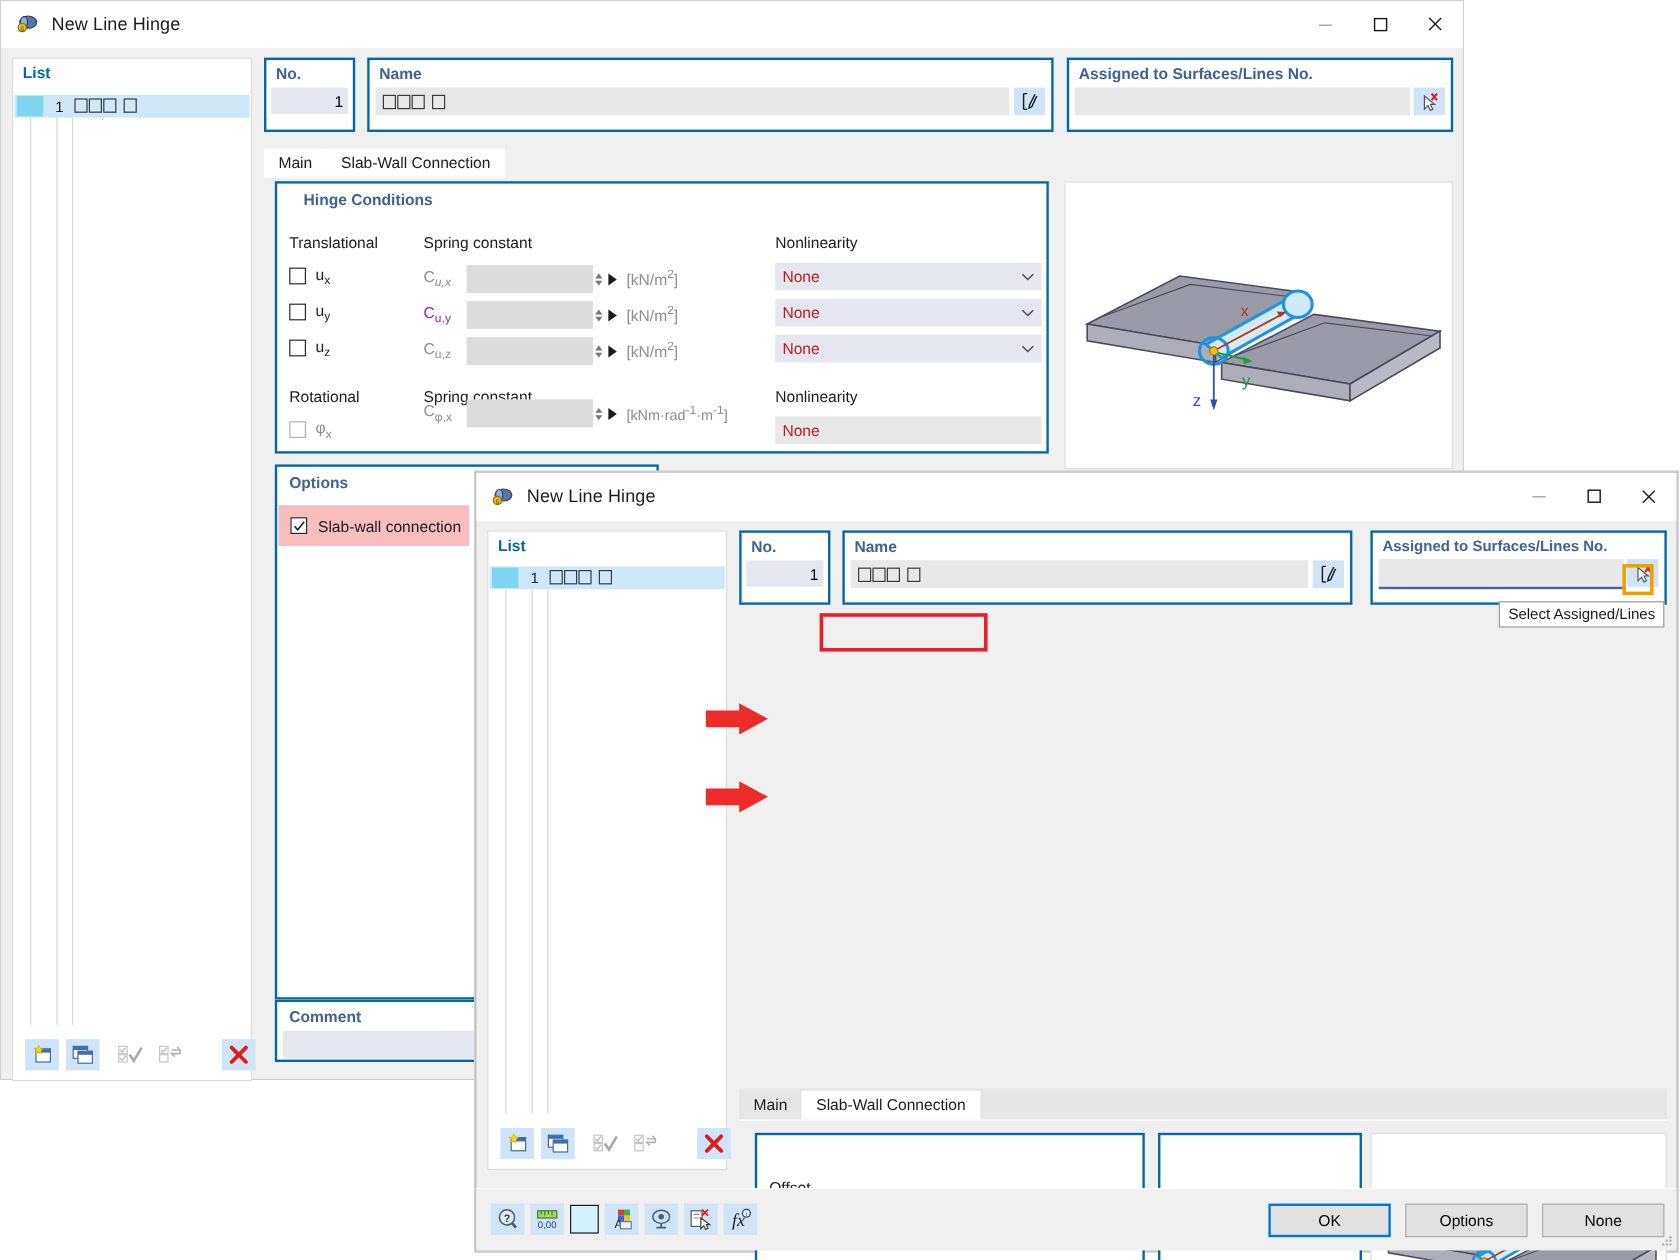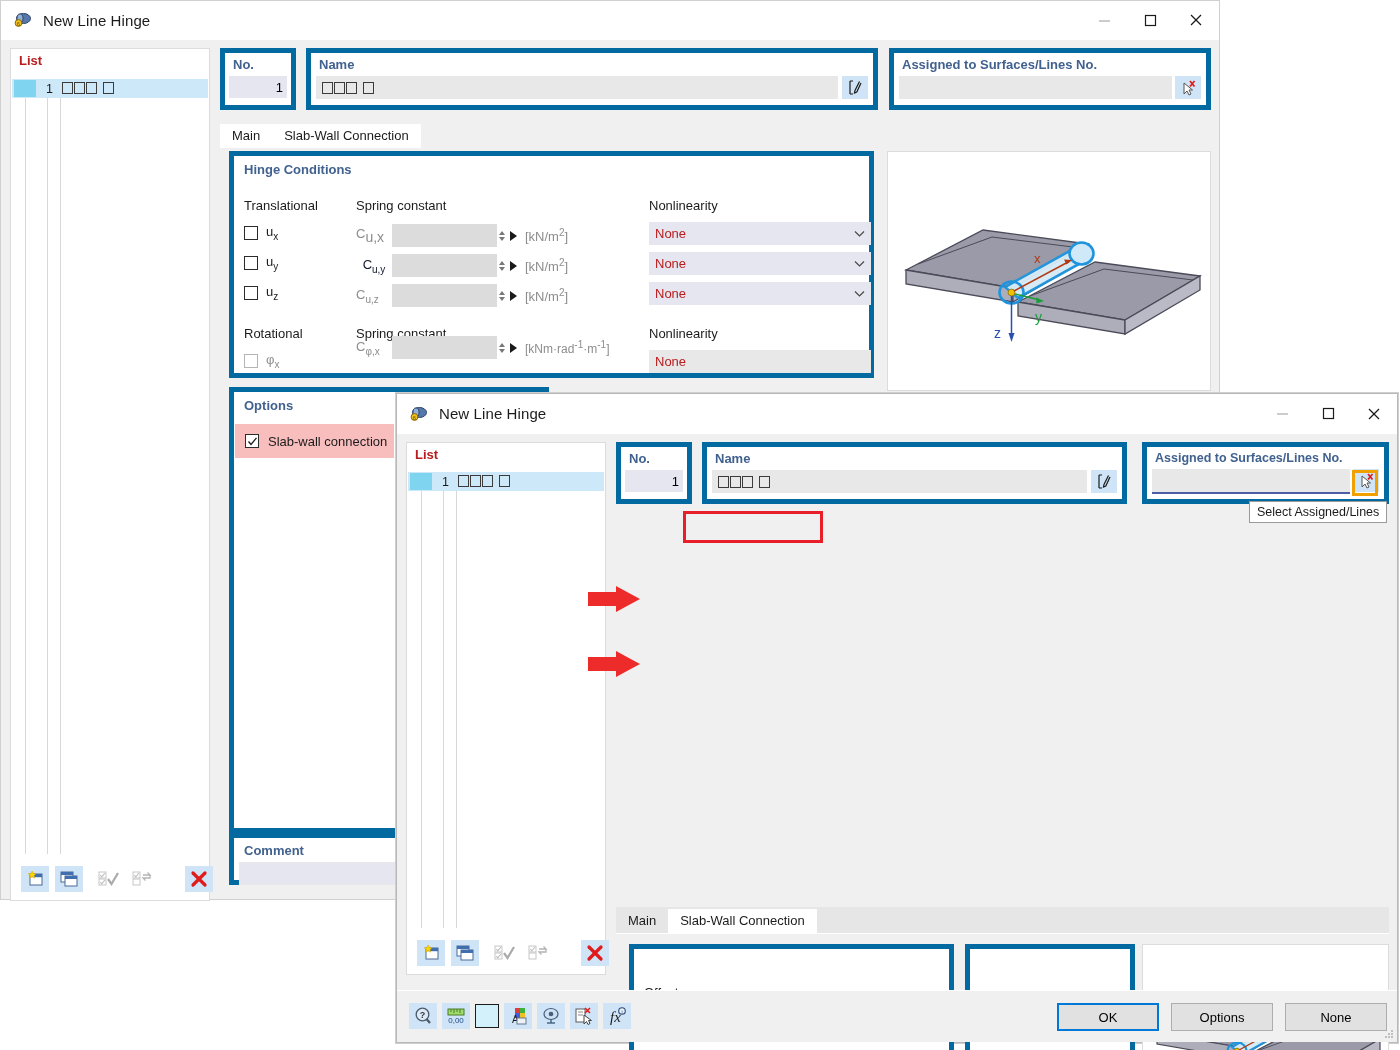--- a/index.html
+++ b/index.html
@@ -24,30 +24,30 @@
   }
   .titlebar .ttl { font-size: 15px; color:#1b1b1b; margin-left: 10px; letter-spacing:.1px;}
   .win-ctrls { margin-left: auto; display: flex; height: 39px; }
   .win-btn { width: 46px; height: 39px; display:flex; align-items:center; justify-content:center; }
   .win-btn svg { display:block; }
 
   
   .appicon { width:20px; height:20px; position:relative; }
 
   
-  .grp { background:#ffffff; border:5px solid #0369a1; }
+  .grp { background:#ffffff; border:2px solid #0369a1; }
   .grp-title {
     font-weight: bold; color:#41618f; font-size:13px;
     padding: 4px 8px 2px 8px;
   }
   .lbl { color:#1b1b1b; }
 
   
   .listpanel { background:#fff; border:1px solid #dcdcdc; position:relative; }
-  .listpanel .hdr { font-weight:bold; color:#b91c1c; padding:4px 8px; }
+  .listpanel .hdr { font-weight:bold; color:#0369a1; padding:4px 8px; }
   .listrow {
     height:19px; background:#cce8f9; display:flex; align-items:center;
     font-size:12.5px;
   }
   .listrow .swatch { width:22px; height:17px; background:#7fd4f0; margin-left:2px;}
   .listrow .num { width:22px; text-align:right; padding-right:5px; color:#1b1b1b;}
   .listcols {
     position:absolute; top:42px; bottom:46px; left:14px; width:36px;
     border-left:1px solid #d8d8d8; border-right:1px solid #d8d8d8;
   }
@@ -250,53 +250,53 @@
         </div>
       </div>
     </div>
 
     <div class="tabstrip" style="position:absolute;left:219px;top:121px;width:991px;">
       <div class="tab active">Main</div>
       <div class="tab active">Slab-Wall Connection</div>
     </div>
 
     <div class="grp" style="position:absolute;left:228px;top:150px;width:645px;height:227px;">
-      <div class="grp-title" style="padding:6px 10px 4px 10px;">Hinge Conditions</div>
+      <div class="grp-title" style="padding:6px 10px 4px 22px;">Hinge Conditions</div>
 
       <div style="position:absolute;left:10px;top:42px;width:100px;" class="lbl">Translational</div>
       <div style="position:absolute;left:122px;top:42px;" class="lbl">Spring constant</div>
       <div style="position:absolute;left:415px;top:42px;" class="lbl">Nonlinearity</div>
 
       <div style="position:absolute;left:10px;top:68px;display:flex;align-items:center;gap:8px;">
         <span class="cb"></span>
         <span class="lbl">u<sub style="font-size:10px;">x</sub></span>
       </div>
       <div style="position:absolute;left:122px;top:68px;display:flex;align-items:center;">
-        <span style="color:#8d8d8d;width:36px;">C<sub style="font-size:14px;">u,x</sub></span>
+        <span style="color:#8d8d8d;width:36px;">C<sub style="font-size:10px;font-style:italic;">u,x</sub></span>
         <div class="field" style="width:105px;background:#dcdcdc;border-color:#dcdcdc;"></div>
         <div class="spin">
             <span class="spin-arrow spin-up"></span>
             <span class="spin-arrow spin-dn"></span>
           </div>
         <span class="playtri"></span>
         <span style="color:#8d8d8d;margin-left:8px;">[kN/m<sup style="font-size:10px;">2</sup>]</span>
       </div>
       <div class="combo" style="position:absolute;left:415px;top:66px;width:222px;">
         <span>None</span>
         <span class="chev"><svg width="11" height="8">
               <path d="M1 1.5 L5.5 6 L10 1.5" stroke="#4a4a4a" fill="none" stroke-width="1.2"></path>
             </svg></span>
       </div>
 
       <div style="position:absolute;left:10px;top:98px;display:flex;align-items:center;gap:8px;">
         <span class="cb"></span>
         <span class="lbl">u<sub style="font-size:10px;">y</sub></span>
       </div>
       <div style="position:absolute;left:122px;top:98px;display:flex;align-items:center;">
-        <span style="color:#0f172a;width:36px;text-align:center;">C<sub style="font-size:10px;">u,y</sub></span>
+        <span style="color:#a21caf;width:36px;">C<sub style="font-size:10px;">u,y</sub></span>
         <div class="field" style="width:105px;background:#dcdcdc;border-color:#dcdcdc;"></div>
         <div class="spin">
             <span class="spin-arrow spin-up"></span>
             <span class="spin-arrow spin-dn"></span>
           </div>
         <span class="playtri"></span>
         <span style="color:#8d8d8d;margin-left:8px;">[kN/m<sup style="font-size:10px;">2</sup>]</span>
       </div>
       <div class="combo" style="position:absolute;left:415px;top:96px;width:222px;">
         <span>None</span>

